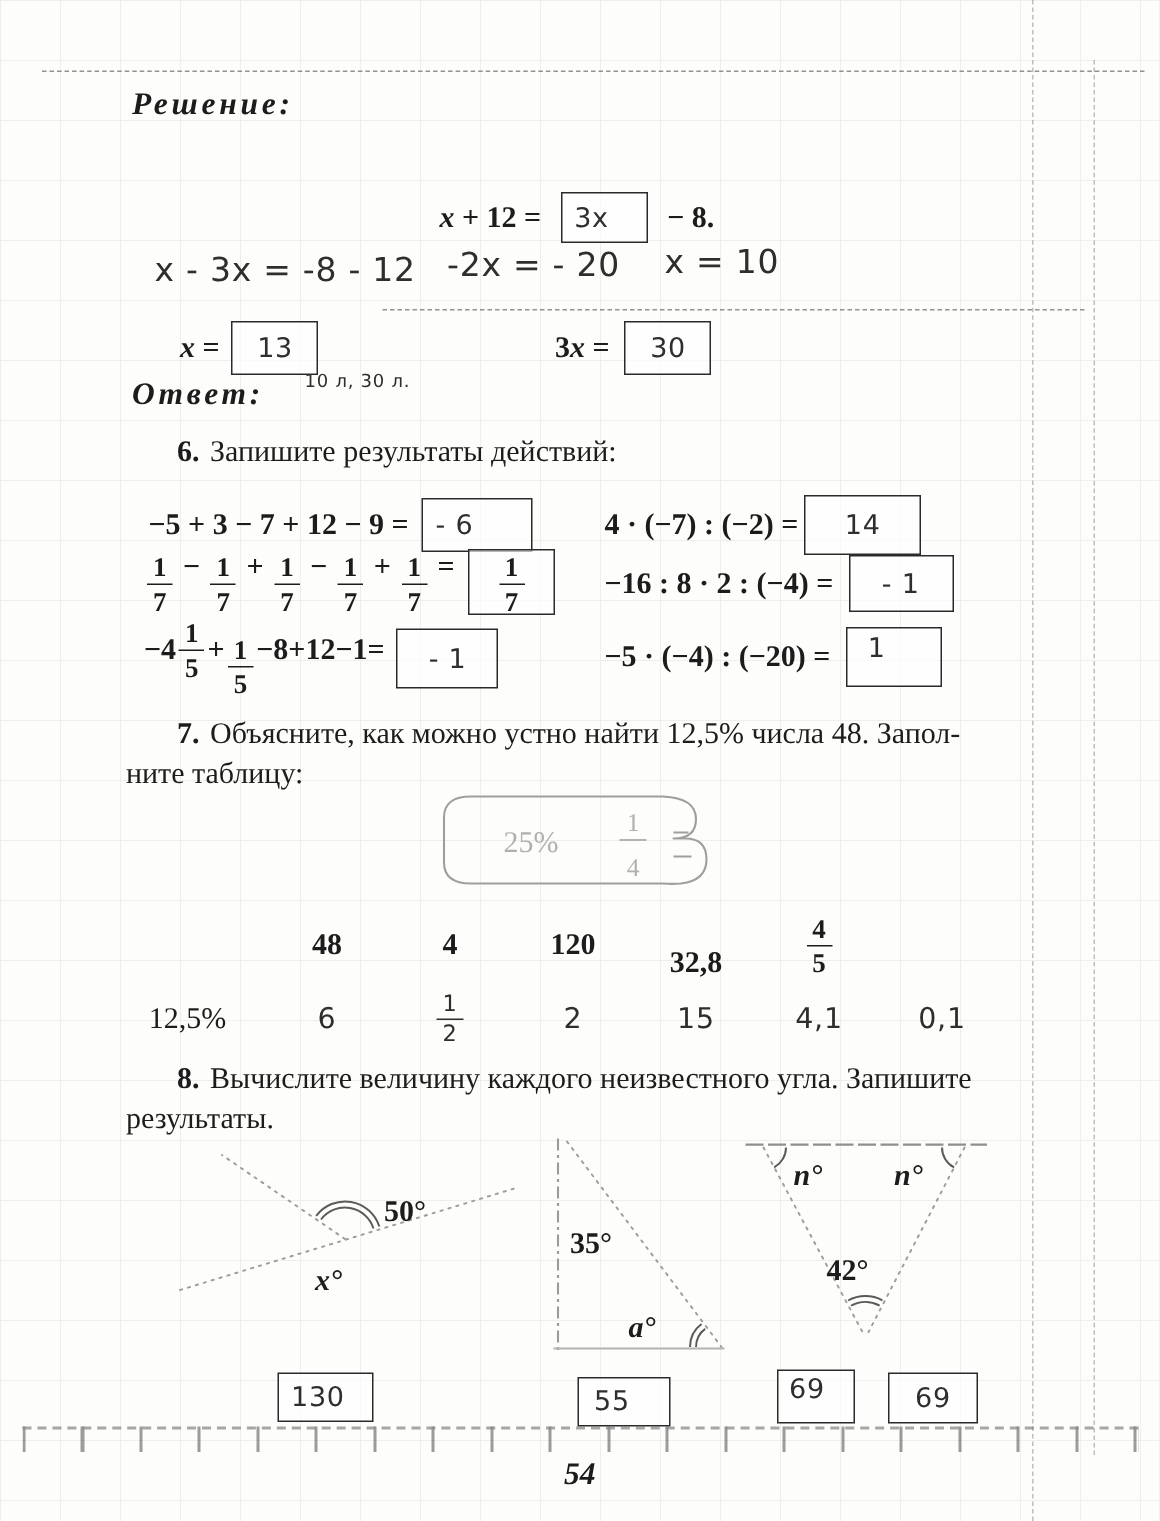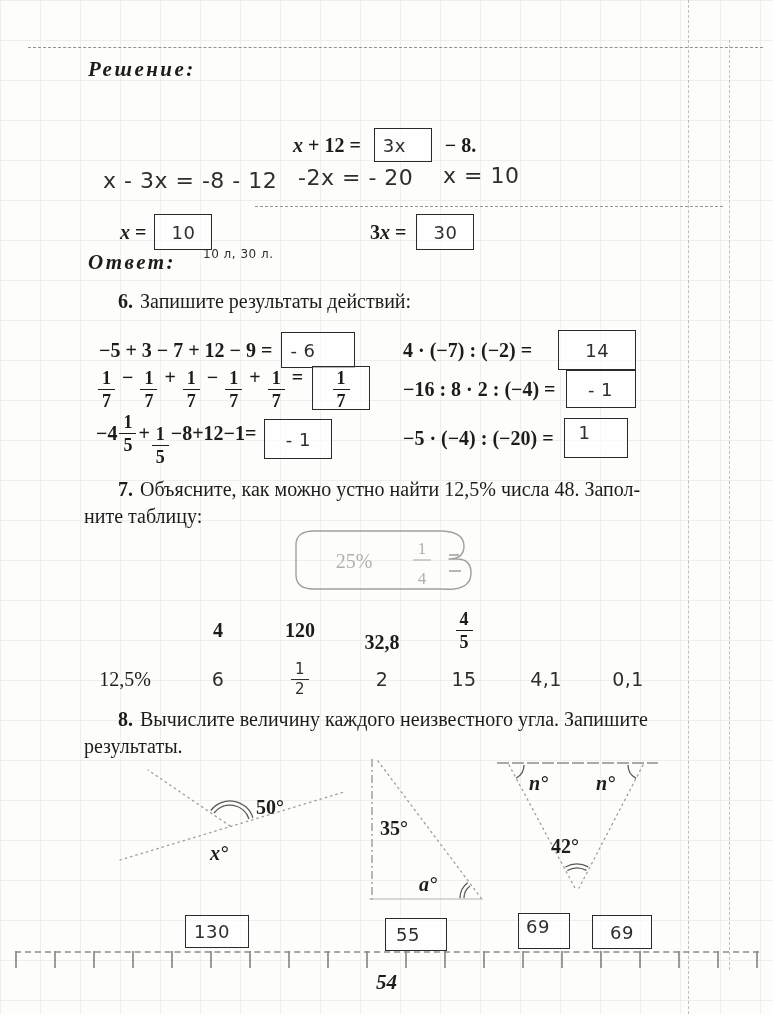--- a/index.html
+++ b/index.html
@@ -70,21 +70,21 @@
     <span> − 8.</span>
   </div>
 
   <div class="line hw" style="left:103px;top:168px">х - 3х = -8 - 12</div>
   <div class="line hw" style="left:298px;top:165px">-2х = - 20</div>
   <div class="line hw" style="left:443px;top:163px">х = 10</div>
 
   <div class="line math" style="left:120px;top:212px;height:40px">
     <span><span class="it">х</span><span> =</span></span>
     <span class="abox" style="width:58px;height:36px;margin-left:8px">
-      <span class="hw">10</span>
+      <span class="hw">13</span>
     </span>
   </div>
   <div class="line math" style="left:370px;top:212px;height:40px">
     <span><span>3</span><span class="it">х</span><span> =</span></span>
     <span class="abox" style="width:58px;height:36px;margin-left:10px">
       <span class="hw">30</span>
     </span>
   </div>
 
   <div class="line heading-it" style="left:88px;top:250px">Ответ:</div>
@@ -95,21 +95,21 @@
   </div>
 
   <div class="line math" style="left:99px;top:329px;height:42px">
     <span><span>−5 + 3 − 7 + 12 − 9 =</span></span>
     <span class="abox" style="width:74px;height:36px;margin-left:9px;justify-content:flex-start;padding-left:8px">
       <span class="hw"><span>- 6</span></span>
     </span>
   </div>
   <div class="line math" style="left:403px;top:329px;height:42px">
     <span><span>4 · (−7) : (−2) =</span></span>
-    <span class="abox" style="width:78px;height:40px;margin-left:26px">
+    <span class="abox" style="width:78px;height:40px;margin-left:4px">
       <span class="hw"><span>14</span></span>
     </span>
   </div>
 
   <div class="line math" style="left:96px;top:362px;height:52px">
     <span><span class="mix"><span class="frac"><span class="fn">1</span><span class="fd">7</span></span></span><span> − </span><span class="mix"><span class="frac"><span class="fn">1</span><span class="fd">7</span></span></span><span> + </span><span class="mix"><span class="frac"><span class="fn">1</span><span class="fd">7</span></span></span><span> − </span><span class="mix"><span class="frac"><span class="fn">1</span><span class="fd">7</span></span></span><span> + </span><span class="mix"><span class="frac"><span class="fn">1</span><span class="fd">7</span></span></span><span> = </span></span>
     <span class="abox" style="width:58px;height:44px;margin-left:4px">
       <span class="math"><span class="mix"><span class="frac"><span class="fn">1</span><span class="fd">7</span></span></span></span>
     </span>
   </div>
@@ -146,20 +146,23 @@
       <text class="scroll-text" x="62" y="41" text-anchor="middle" font-size="20">25%</text>
       <text class="scroll-text" x="130" y="27" text-anchor="middle" font-size="17">1</text>
       <line class="thin" x1="121" y1="33" x2="139" y2="33"></line>
       <text class="scroll-text" x="130" y="57" text-anchor="middle" font-size="17">4</text>
     </svg>
   </div>
 
   <div style="position:absolute;left:73px;top:606px">
     <div style="display:grid;grid-template-columns:104px repeat(6,82px);height:48px">
       <div></div>
+      <div class="math" style="display:flex;align-items:center;justify-content:center">
+          <span>48</span>
+        </div>
       <div class="math" style="display:flex;align-items:center;justify-content:center">
           <span>4</span>
         </div>
       <div class="math" style="display:flex;align-items:center;justify-content:center">
           <span>120</span>
         </div>
       <div class="math" style="display:flex;align-items:flex-end;justify-content:center">
           <span>32,8</span>
         </div>
       <div class="math" style="display:flex;align-items:center;justify-content:center">

